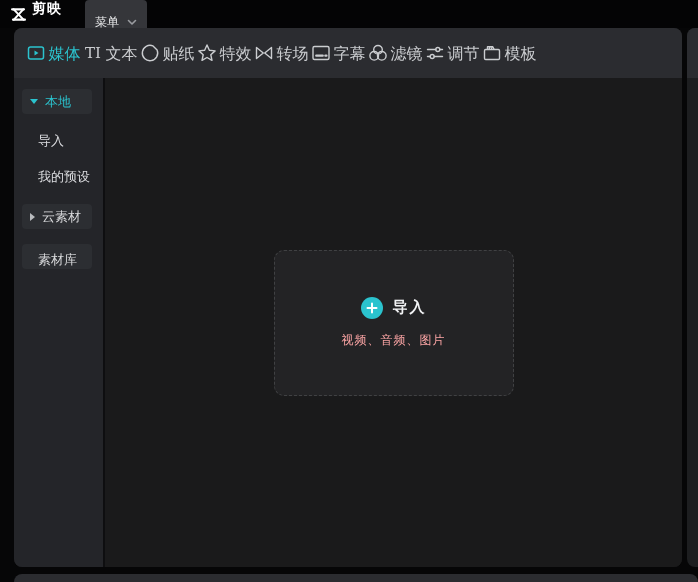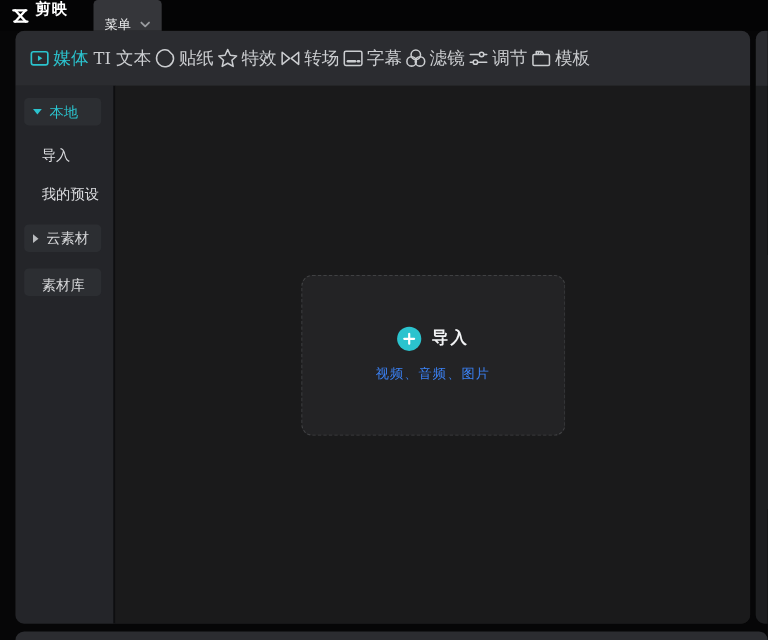--- a/index.html
+++ b/index.html
@@ -32,21 +32,21 @@
   .side-child{margin-left:24px;height:22px;display:flex;align-items:center;color:#dcdde0;font-size:13px;cursor:pointer;}
   .mt11{margin-top:11px;} .mt16{margin-top:16px;} .mt14{margin-top:14px;} .mt15{margin-top:15px;align-items:flex-end;}
   .tri-down{width:0;height:0;border-left:4px solid transparent;border-right:4px solid transparent;border-top:5px solid #2bc3ce;}
   .tri-right{width:0;height:0;border-top:4px solid transparent;border-bottom:4px solid transparent;border-left:5px solid #b9bbbe;}
 
   .content{flex:1;display:flex;align-items:center;justify-content:center;background:#1a1a1b;}
   .import-zone{width:240px;height:146px;box-sizing:border-box;background:#232325;border:1px dashed #404143;border-radius:10px;display:flex;flex-direction:column;align-items:center;justify-content:center;gap:13px;cursor:pointer;}
   .import-row{display:flex;align-items:center;gap:10px;}
   .plus-circle{width:22px;height:22px;border-radius:50%;background:#2bc3ce;display:flex;align-items:center;justify-content:center;}
   .import-label{color:#f2f3f5;font-size:15px;font-weight:bold;letter-spacing:2px;}
-  .import-hint{color:#3b82f6;font-size:12px;letter-spacing:1px;}
+  .import-hint{color:#fca5a5;font-size:12px;letter-spacing:1px;}
 
   
   .right-panel{position:absolute;left:687px;top:28px;width:11px;height:539px;background:#1d1e20;border-radius:8px 0 0 8px;overflow:hidden;}
   .right-panel .rp-top{height:50px;background:#2b2c30;}
   .bottom-panel{position:absolute;left:14px;top:574px;width:684px;height:8px;background:#2b2c30;border-radius:8px 8px 0 0;}
 </style>
 </head>
 <body>
 
 <div class="titlebar">

